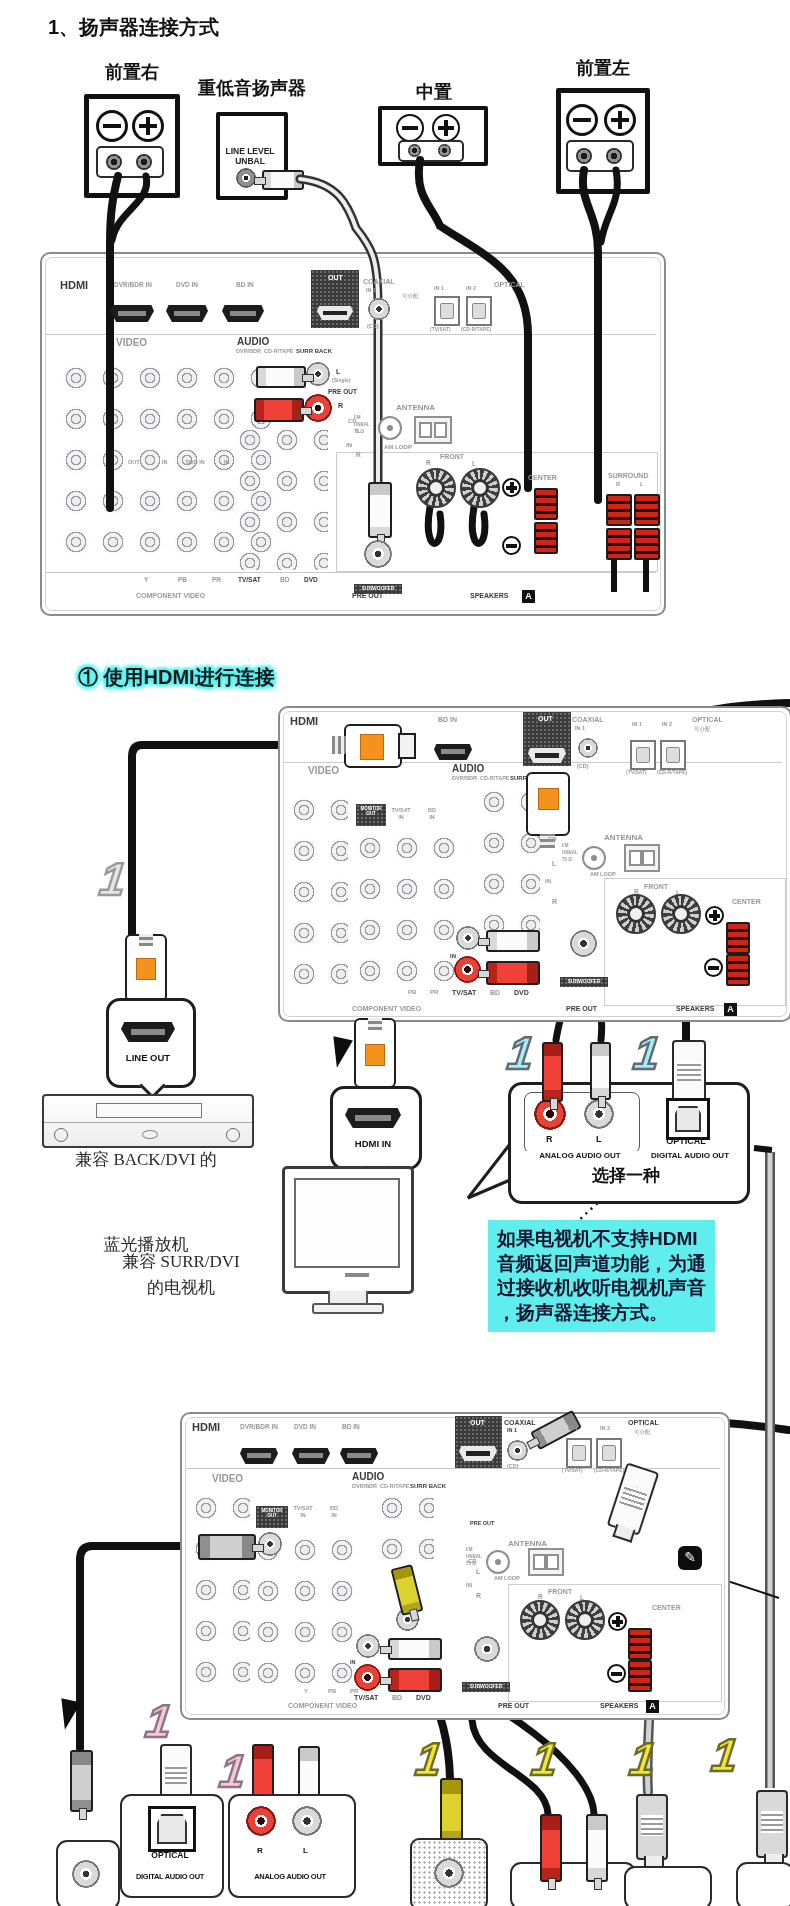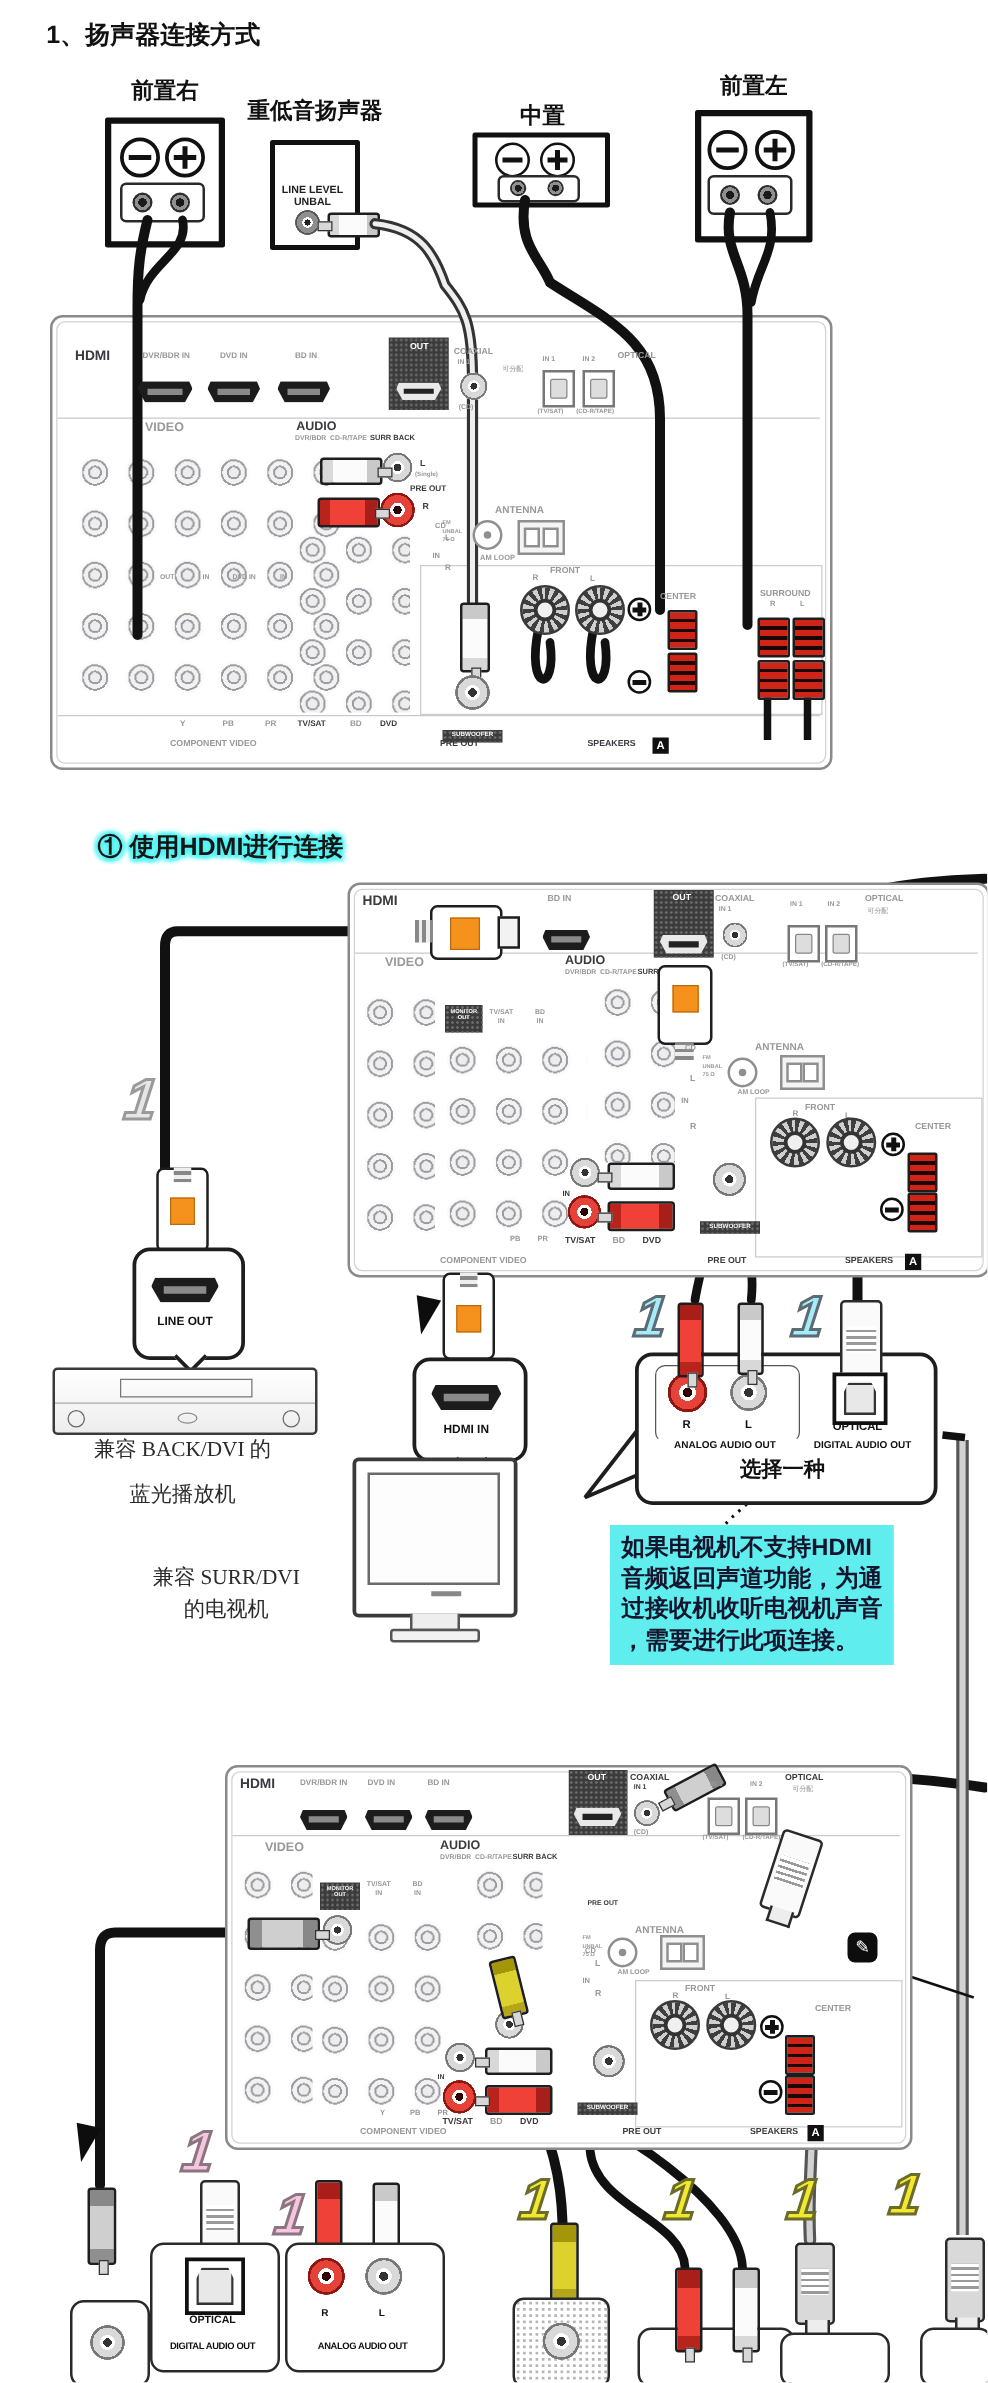--- a/index.html
+++ b/index.html
@@ -97,21 +97,21 @@
   .loopterm::before{left:3px}.loopterm::after{right:3px}
   .tvset{position:absolute;border:3px solid #3a3a3a;border-radius:5px;background:#fff}
   .screen{position:absolute;border:2px solid #6a6a6a;background:#fdfdfd}
   .bdp{position:absolute;border:2px solid #3a3a3a;border-radius:4px;background:linear-gradient(#ffffff,#ededed)}
 </style>
 </head>
 <body>
 
 <div id="stage">
 
-  <div class="hd" style="left:37px;top:14px;font-size:20px">1、扬声器连接方式</div>
+  <div class="hd" style="left:48px;top:14px;font-size:20px">1、扬声器连接方式</div>
 
   <div class="hd Lc" style="left:84px;top:60px;width:96px;font-size:18px">前置右</div>
   <div class="sp" style="left:84px;top:94px;width:86px;height:94px"></div>
   <div class="term minus" style="left:96px;top:110px;width:26px;height:26px"></div>
   <div class="term plus" style="left:132px;top:110px;width:26px;height:26px"></div>
   <div class="tstrip" style="left:96px;top:146px;width:64px;height:28px">
     <div class="thead" style="left:8px;top:6px;width:16px;height:16px"></div>
     <div class="thead" style="left:38px;top:6px;width:16px;height:16px"></div>
   </div>
 
@@ -379,21 +379,21 @@
     </div>
   <div class="hd Lc" style="left:106px;top:1052px;width:84px;font-size:9.5px">LINE OUT</div>
   <div class="bdp" style="left:42px;top:1094px;width:208px;height:50px">
     <div class="abs" style="left:52px;top:7px;width:104px;height:13px;border:1.5px solid #777"></div>
     <div class="abs" style="left:0;top:26px;width:100%;height:1px;background:#aaa"></div>
     <div class="abs" style="left:10px;top:32px;width:12px;height:12px;border:1.5px solid #666;border-radius:50%"></div>
     <div class="abs" style="left:182px;top:32px;width:12px;height:12px;border:1.5px solid #666;border-radius:50%"></div>
     <div class="abs" style="left:98px;top:34px;width:14px;height:7px;border:1px solid #888;border-radius:50%"></div>
   </div>
   <div class="devlabel" style="left:40px;top:1148px;width:212px;font-size:17px">兼容 BACK/DVI 的</div>
-  <div class="devlabel" style="left:40px;top:1184px;width:212px;font-size:17px">蓝光播放机</div>
+  <div class="devlabel" style="left:40px;top:1233px;width:212px;font-size:17px">蓝光播放机</div>
 
   <div class="dna" style="left:330px;top:1038px"></div>
   <div class="hplug" style="left:354px;top:1018px;width:38px;height:66px">
     <div class="ribv" style="left:12px;top:-2px;width:14px;height:12px"></div>
     <div class="or" style="left:9px;top:24px;width:18px;height:20px"></div>
   </div>
   <div class="bub tail" style="left:330px;top:1086px;width:86px;height:78px"></div>
   <div class="hport" style="left:345px;top:1108px;width:56px;height:20px">
       <i></i>
     </div>
@@ -423,21 +423,21 @@
     </div>
   <div class="osq" style="left:666px;top:1098px;width:38px;height:36px"></div>
   <div class="hd Lc" style="left:648px;top:1136px;width:76px;font-size:9px">OPTICAL</div>
   <div class="hd Lc" style="left:638px;top:1151px;width:104px;font-size:8px">DIGITAL AUDIO OUT</div>
   <div class="hd Lc" style="left:560px;top:1164px;width:132px;font-size:17px">选择一种</div>
 
   <div class="note" style="left:488px;top:1220px">
     <div>如果电视机不支持HDMI</div>
     <div>音频返回声道功能，为通</div>
     <div>过接收机收听电视机声音</div>
-    <div>，需要进行此项连接。</div>
+    <div>，扬声器连接方式。</div>
   </div>
 
 
   <div class="panel" style="left:180px;top:1412px;width:546px;height:304px"></div>
   <div class="grid" style="left:188px;top:1488px;width:62px;height:200px"></div>
   <div class="grid" style="left:250px;top:1530px;width:115px;height:160px"></div>
   <div class="grid" style="left:374px;top:1488px;width:60px;height:86px"></div>
   <div class="hr" style="left:186px;top:1468px;width:534px"></div>
   <div class="box-l" style="left:508px;top:1584px;width:212px;height:116px"></div>
 

